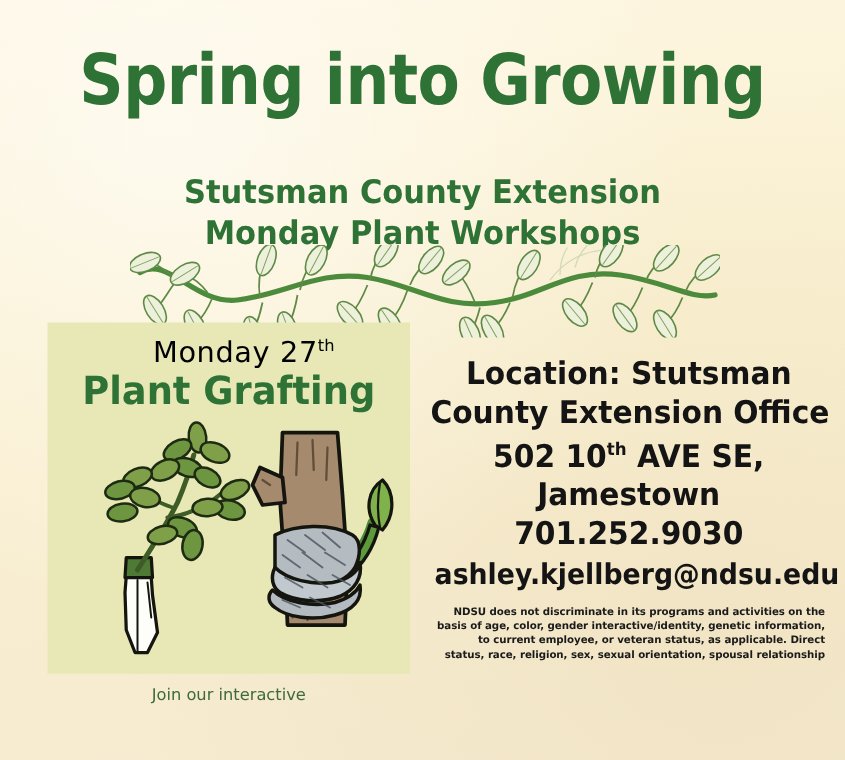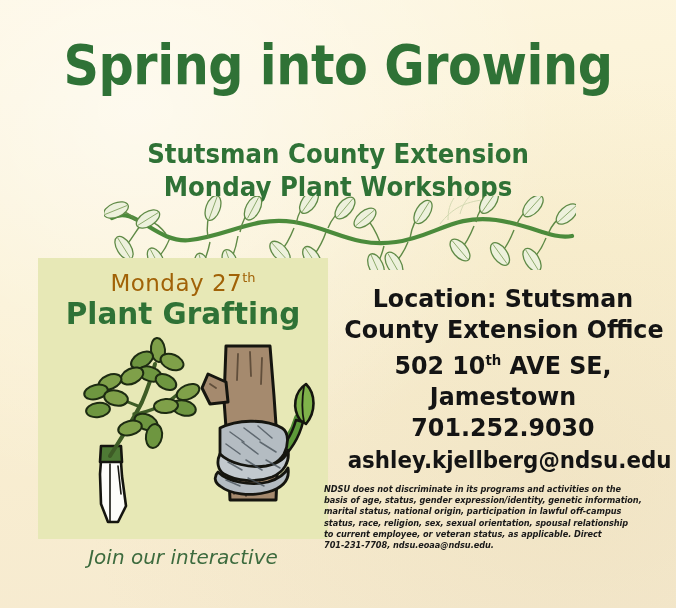--- a/index.html
+++ b/index.html
@@ -83,26 +83,27 @@
     background: #e7e8b6;
     box-shadow: 0 0 0 0 rgba(0,0,0,0);
   }
 
   #card-date {
     position: absolute;
     top: 6px;
     left: 0;
     width: 290px;
     text-align: center;
-    color: #a16207;
+    color: #000000;
     font-family: "DejaVu Sans", sans-serif;
     font-size: 23px;
     line-height: 28px;
     font-weight: normal;
     letter-spacing: 0.5px;
+    padding-left: 12px;
   }
   #card-date sup {
     font-size: 13px;
     vertical-align: super;
     letter-spacing: 0;
   }
 
   #card-topic {
     position: absolute;
     top: 36px;
@@ -127,23 +128,22 @@
   }
 
   #card-footnote {
     position: absolute;
     left: 38px;
     top: 545px;
     width: 290px;
     text-align: center;
     color: #3d6b3e;
     font-family: "DejaVu Sans", sans-serif;
-    font-size: 20px;
+    font-size: 13px;
     line-height: 24px;
-    font-style: italic;
   }
   #card-footnote .fn-line { display: block; }
 
   
   #info-block {
     position: absolute;
     left: 336px;
     top: 283px;
     width: 334px;
     text-align: center;
@@ -168,31 +168,30 @@
     font-weight: bold;
     font-size: 23px;
     line-height: 28px;
     transform: scaleX(0.93);
     white-space: nowrap;
   }
 
   
   #disclaimer {
     position: absolute;
-    left: 324px;
+    left: 340px;
     top: 484px;
     width: 320px;
-    text-align: left;
+    text-align: right;
     color: #1a1a1a;
     font-family: "DejaVu Sans", sans-serif;
     font-weight: bold;
     font-size: 8.2px;
     line-height: 11.2px;
     letter-spacing: -0.05px;
-    font-style: italic;
   }
   #disclaimer .disc-line { display: block; }
 </style>
 </head>
 <body>
 
 <div id="poster">
 
   <div id="paper-texture"></div>
 
@@ -384,20 +383,18 @@
     <span class="info-line">County Extension Office</span>
     <span class="info-line"><span>502 10</span><sup>th</sup><span> AVE SE,</span></span>
     <span class="info-line">Jamestown</span>
     <span class="info-line">701.252.9030</span>
   </div>
 
   <div id="contact-email">ashley.kjellberg@ndsu.edu</div>
 
   <div id="disclaimer">
     <span class="disc-line">NDSU does not discriminate in its programs and activities on the</span>
-    <span class="disc-line">basis of age, status, gender expression/identity, genetic information,</span>
-    <span class="disc-line">marital status, national origin, participation in lawful off-campus</span>
+    <span class="disc-line">basis of age, color, gender interactive/identity, genetic information,</span>
+    <span class="disc-line">to current employee, or veteran status, as applicable. Direct</span>
     <span class="disc-line">status, race, religion, sex, sexual orientation, spousal relationship</span>
-    <span class="disc-line">to current employee, or veteran status, as applicable. Direct</span>
-    <span class="disc-line">701-231-7708, ndsu.eoaa@ndsu.edu.</span>
   </div>
 
 </div>
 
 </body></html>

